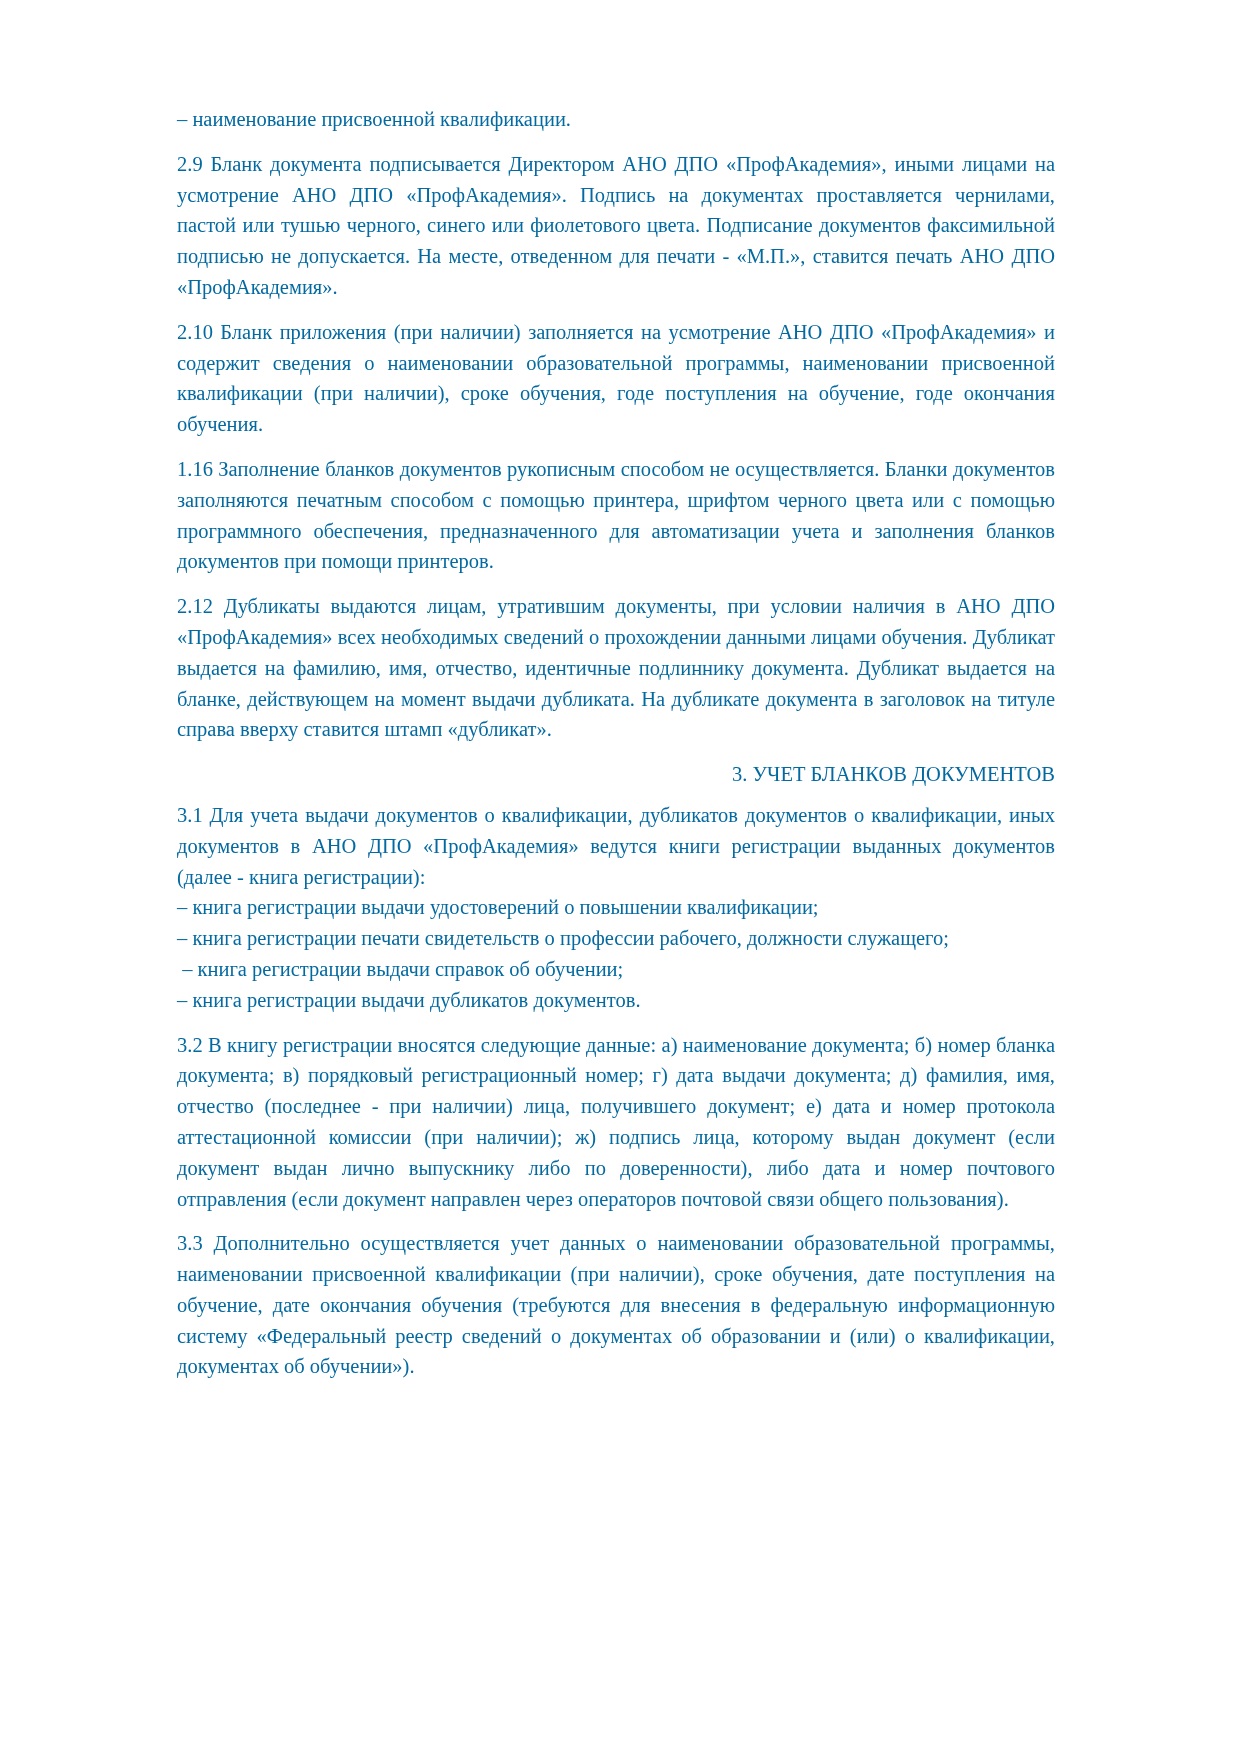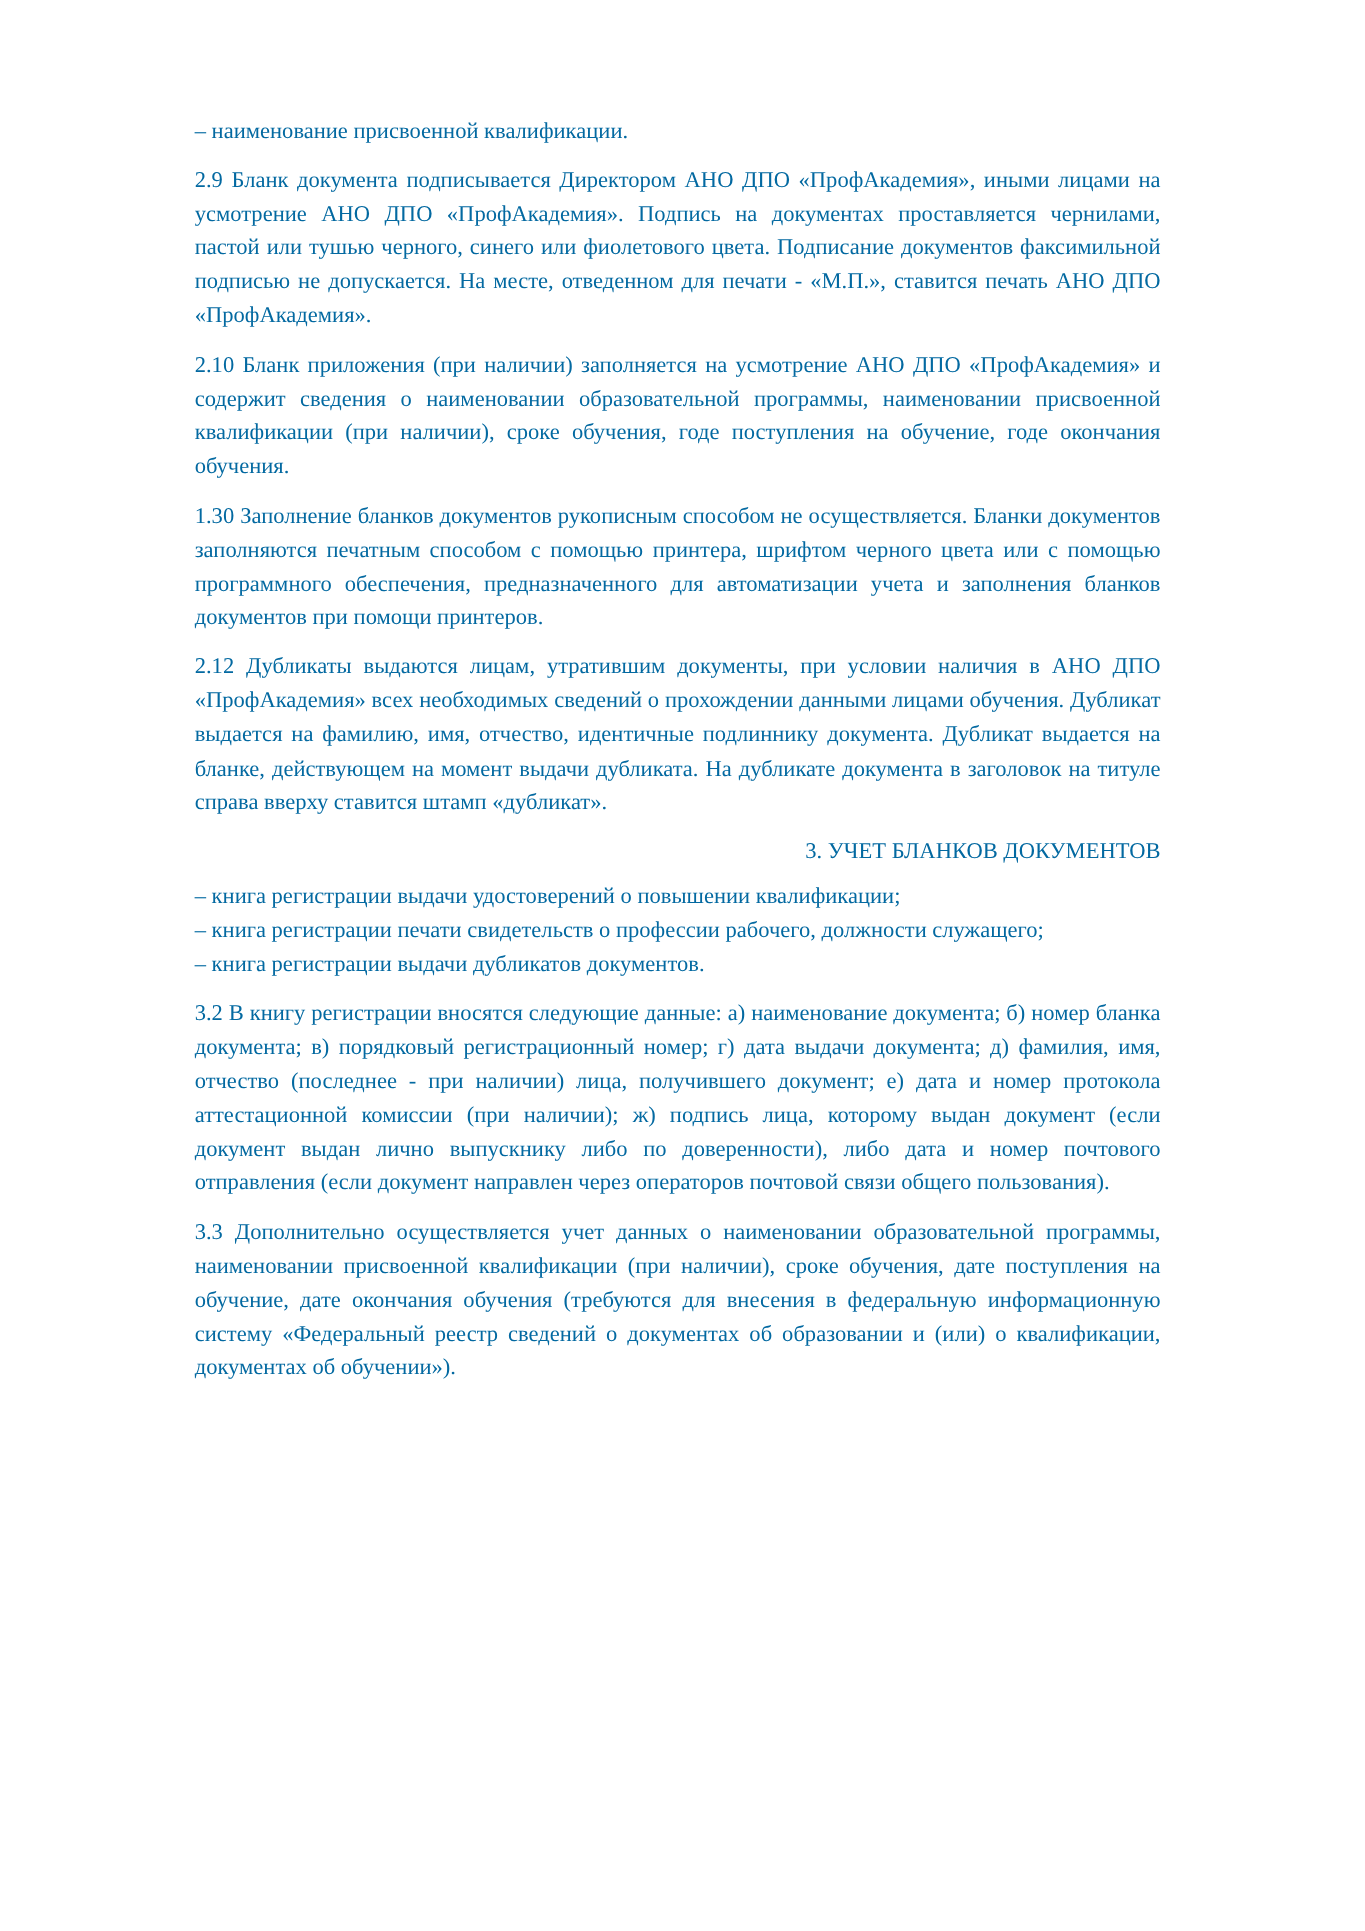--- a/index.html
+++ b/index.html
@@ -14,23 +14,25 @@
   .heading { text-align: right; margin: 0 0 10px 0; }
   .list { margin: 0 0 14px 0; }
 </style>
 </head>
 <body>
 
 <div class="page">
   <p class="p">– наименование присвоенной квалификации.</p>
   <p class="p">2.9 Бланк документа подписывается Директором АНО ДПО «ПрофАкадемия», иными лицами на усмотрение АНО ДПО «ПрофАкадемия». Подпись на документах проставляется чернилами, пастой или тушью черного, синего или фиолетового цвета. Подписание документов факсимильной подписью не допускается. На месте, отведенном для печати - «М.П.», ставится печать АНО ДПО «ПрофАкадемия».</p>
   <p class="p">2.10 Бланк приложения (при наличии) заполняется на усмотрение АНО ДПО «ПрофАкадемия» и содержит сведения о наименовании образовательной программы, наименовании присвоенной квалификации (при наличии), сроке обучения, годе поступления на обучение, годе окончания обучения.</p>
-  <p class="p">1.30 Заполнение бланков документов рукописным способом не осуществляется. Бланки документов заполняются печатным способом с помощью принтера, шрифтом черного цвета или с помощью программного обеспечения, предназначенного для автоматизации учета и заполнения бланков документов при помощи принтеров.</p>
+  <p class="p">1.16 Заполнение бланков документов рукописным способом не осуществляется. Бланки документов заполняются печатным способом с помощью принтера, шрифтом черного цвета или с помощью программного обеспечения, предназначенного для автоматизации учета и заполнения бланков документов при помощи принтеров.</p>
   <p class="p"> 2.12 Дубликаты выдаются лицам, утратившим документы, при условии наличия в АНО ДПО «ПрофАкадемия» всех необходимых сведений о прохождении данными лицами обучения. Дубликат выдается на фамилию, имя, отчество, идентичные подлиннику документа. Дубликат выдается на бланке, действующем на момент выдачи дубликата. На дубликате документа в заголовок на титуле справа вверху ставится штамп «дубликат».</p>
   <p class="heading">3. УЧЕТ БЛАНКОВ ДОКУМЕНТОВ</p>
   <div class="list">
+    <span class="line" style="text-align:justify;">3.1 Для учета выдачи документов о квалификации, дубликатов документов о квалификации, иных документов в АНО ДПО «ПрофАкадемия» ведутся книги регистрации выданных документов (далее - книга регистрации):</span>
     <span class="line">– книга регистрации выдачи удостоверений о повышении квалификации;</span>
     <span class="line">– книга регистрации печати свидетельств о профессии рабочего, должности служащего;</span>
+    <span class="line" style="white-space:pre;"> – книга регистрации выдачи справок об обучении;</span>
     <span class="line">– книга регистрации выдачи дубликатов документов.</span>
   </div>
   <p class="p">3.2 В книгу регистрации вносятся следующие данные: а) наименование документа; б) номер бланка документа; в) порядковый регистрационный номер; г) дата выдачи документа; д) фамилия, имя, отчество (последнее - при наличии) лица, получившего документ; е) дата и номер протокола аттестационной комиссии (при наличии); ж) подпись лица, которому выдан документ (если документ выдан лично выпускнику либо по доверенности), либо дата и номер почтового отправления (если документ направлен через операторов почтовой связи общего пользования).</p>
   <p class="p">3.3 Дополнительно осуществляется учет данных о наименовании образовательной программы, наименовании присвоенной квалификации (при наличии), сроке обучения, дате поступления на обучение, дате окончания обучения (требуются для внесения в федеральную информационную систему «Федеральный реестр сведений о документах об образовании и (или) о квалификации, документах об обучении»).</p>
 </div>
 
 </body></html>

